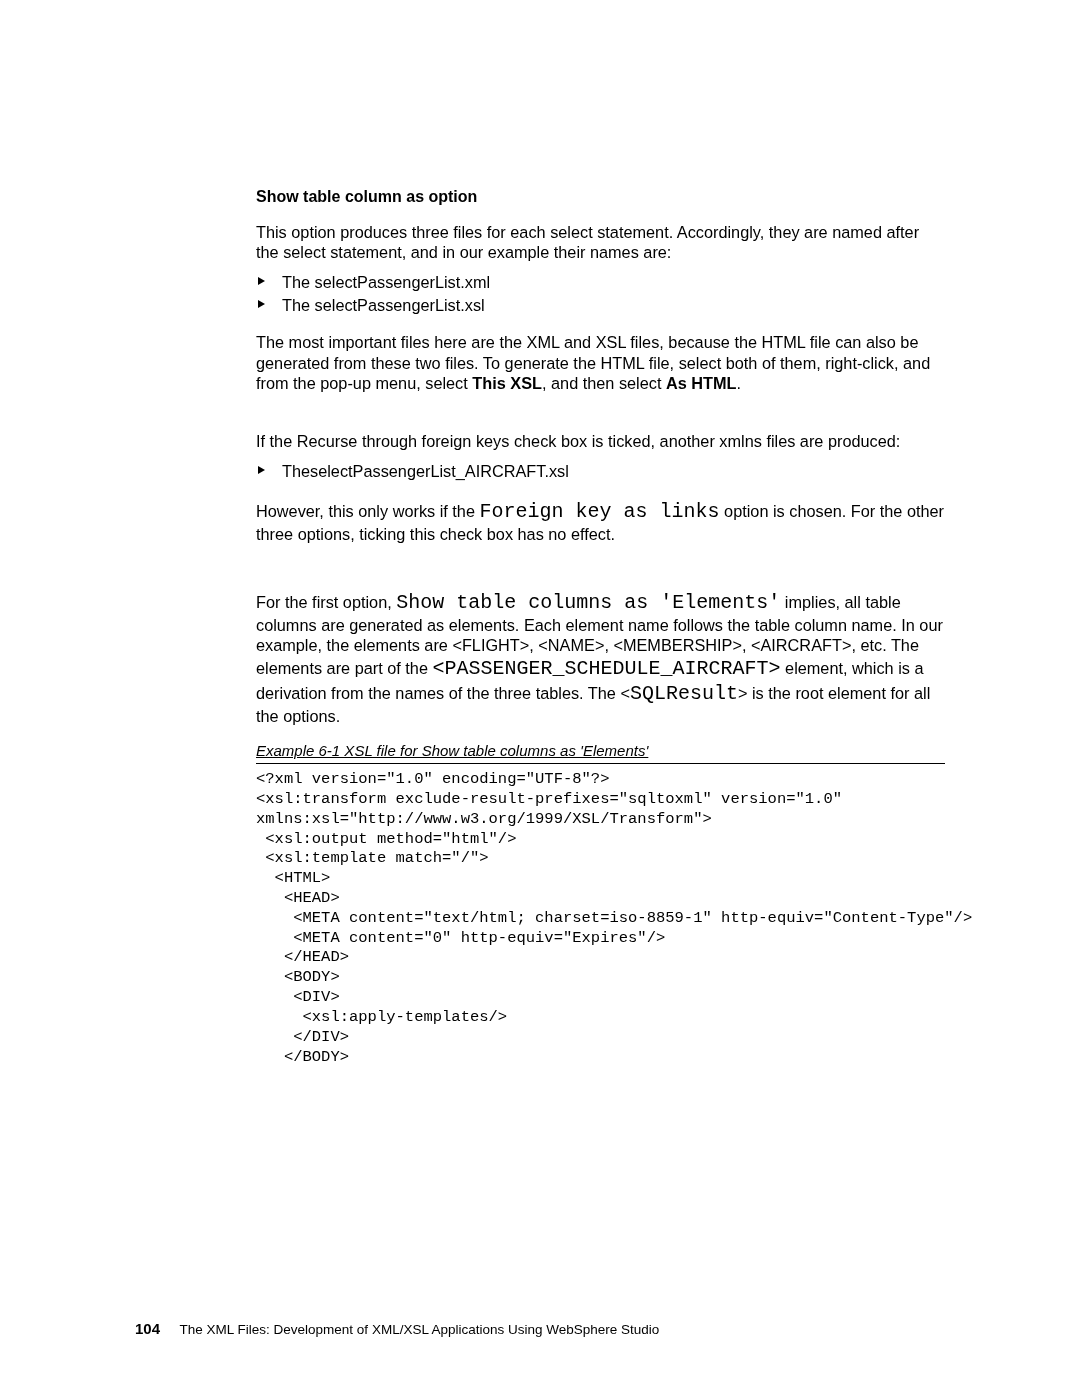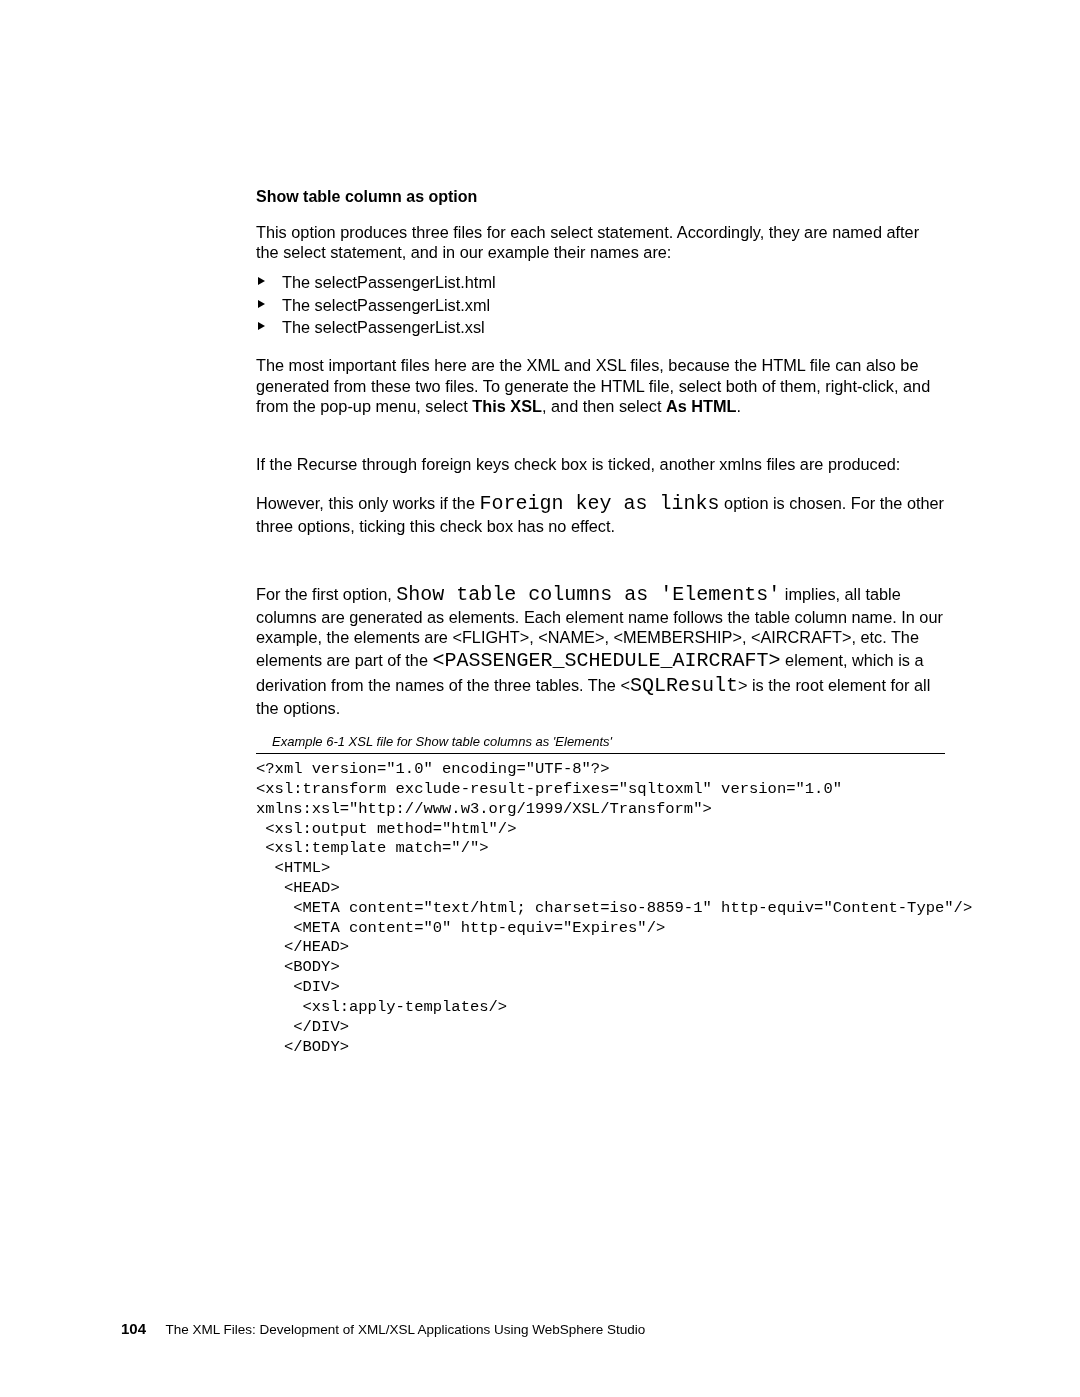--- a/index.html
+++ b/index.html
@@ -46,38 +46,39 @@
     border-top: 4px solid transparent;
     border-bottom: 4px solid transparent;
     border-left: 7px solid #000;
   }
   .mono {
     font-family: Liberation Mono, monospace;
     font-size: 20px;
   }
   .caption {
     font-style: italic;
-    font-size: 13px;
-    margin: 16px 0 4px 16px;
+    font-size: 15px;
+    margin: 16px 0 4px 0;
+    text-decoration: underline;
   }
   .rule {
     border: none;
     border-top: 1.2px solid #000;
     margin: 0 0 6px 0;
   }
   pre.code {
     font-family: "Courier New", Courier, monospace;
     font-size: 15.5px;
     line-height: 1.28;
     white-space: pre;
     margin: 0;
   }
   .footer {
     position: absolute;
-    left: 121px;
+    left: 135px;
     bottom: 60px;
     font-size: 13.5px;
   }
   .footer .pn {
     font-weight: bold;
     font-size: 15px;
     margin-right: 16px;
   }
   .bold { font-weight: bold; }
   .spacer { height: 14px; }
@@ -86,34 +87,34 @@
 </head>
 <body>
 
 <div class="page">
 
   <div class="heading">Show table column as option</div>
 
   <p class="para">This option produces three files for each select statement. Accordingly, they are named after the select statement, and in our example their names are:</p>
 
   <ul class="blist">
-    <li>The selectPassengerList.html</li>
     <li>The selectPassengerList.xml</li>
     <li>The selectPassengerList.xsl</li>
   </ul>
 
   <p class="para">
     <span>The most important files here are the XML and XSL files, because the HTML file can also be generated from these two files. To generate the HTML file, select both of them, right-click, and from the pop-up menu, select </span><span class="bold">This XSL</span><span>, and then select </span><span class="bold">As HTML</span><span>.</span>
   </p>
 
   <div class="spacer"></div>
 
   <p class="para">If the Recurse through foreign keys check box is ticked, another xmlns files are produced:</p>
 
   <ul class="blist">
+    <li>TheselectPassengerList_AIRCRAFT.xsl</li>
   </ul>
 
   <p class="para">
     <span>However, this only works if the </span><span class="mono">Foreign key as links</span><span> option is chosen. For the other three options, ticking this check box has no effect.</span>
   </p>
 
   <div class="spacer-lg"></div>
 
 
   <p class="para">

